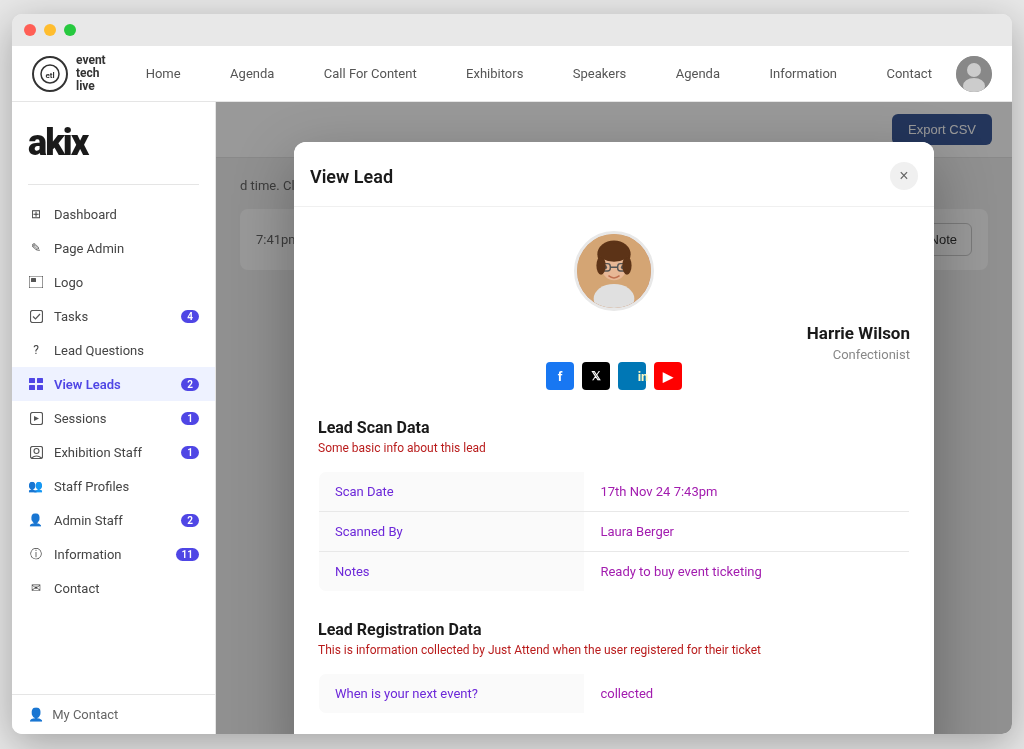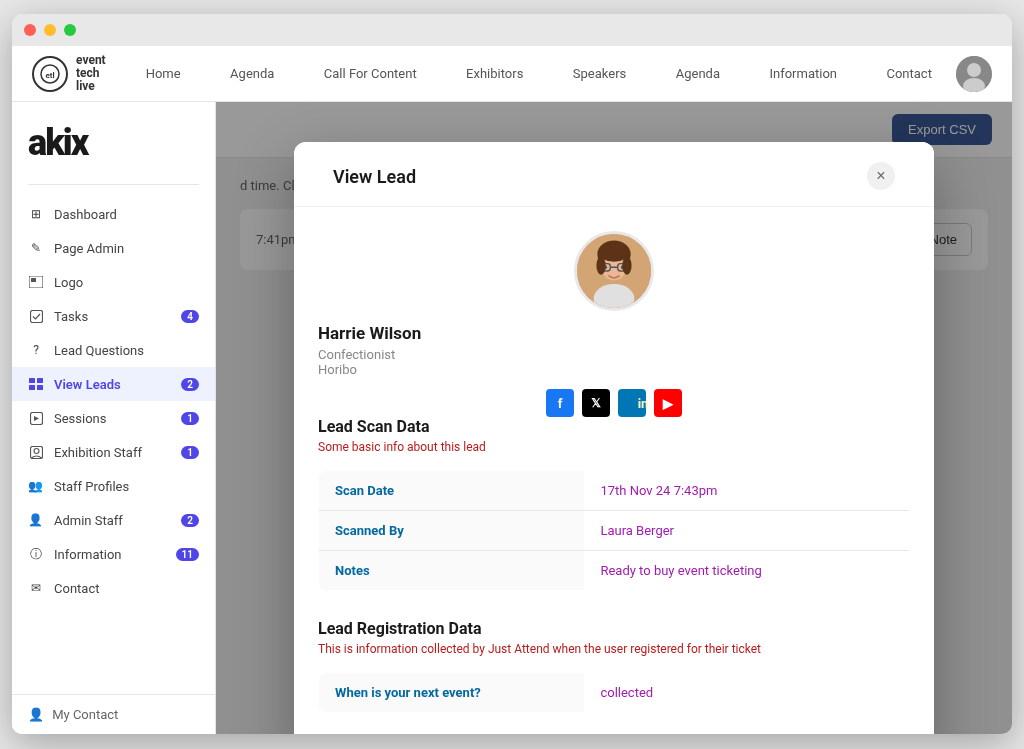--- a/index.html
+++ b/index.html
@@ -286,21 +286,21 @@
       background: white;
       border-radius: 12px;
       width: 640px;
       max-height: 660px;
       overflow-y: auto;
       box-shadow: 0 20px 60px rgba(0,0,0,0.3);
       position: relative;
     }
 
     .modal-header {
-      padding: 20px 39px 16px;
+      padding: 20px 16px 16px;
       display: flex;
       align-items: center;
       justify-content: space-between;
       border-bottom: 1px solid #f0f0f0;
       position: sticky;
       top: 0;
       background: white;
       z-index: 1;
     }
 
@@ -322,21 +322,22 @@
       font-size: 16px;
       color: #666;
     }
 
     .modal-body {
       padding: 24px;
     }
 
     
     .profile-section {
-      text-align: left;
+      text-align: right;
+      margin-bottom: 28px;
     }
 
     .profile-avatar {
       width: 80px; height: 80px;
       border-radius: 50%;
       background: linear-gradient(135deg, #d4a574, #c4856a);
       margin: 0 auto 12px;
       overflow: hidden;
       display: flex;
       align-items: center;
@@ -418,23 +419,23 @@
     }
 
     .data-table td {
       padding: 12px 16px;
       font-size: 13px;
       color: #333;
     }
 
     .data-table td:first-child {
       background: #fafafa;
-      font-weight: 700;
+      font-weight: 400;
       width: 45%;
-      color: #0369a1;
+      color: #6d28d9;
     }
 
     .data-table td:last-child {
       background: white;
       color: #a21caf;
     }
   </style>
 </head>
 <body>
 
@@ -629,21 +630,20 @@
                     <ellipse cx="26" cy="34" rx="5" ry="10" fill="#5c3317"></ellipse>
                     <ellipse cx="54" cy="34" rx="5" ry="10" fill="#5c3317"></ellipse>
 
                     <ellipse cx="40" cy="20" rx="17" ry="10" fill="#5c3317"></ellipse>
 
                     <ellipse cx="40" cy="70" rx="22" ry="16" fill="#e0e0e0"></ellipse>
                   </svg>
                 </div>
                 <div class="profile-name">Harrie Wilson</div>
                 <div class="profile-title">Confectionist</div>
-                <div class="profile-company">Horibo</div>
                 <div class="social-icons">
                   <div class="social-icon social-fb">f</div>
                   <div class="social-icon social-x">𝕏</div>
                   <div class="social-icon social-li">in</div>
                   <div class="social-icon social-yt">▶</div>
                 </div>
               </div>
 
               <div>
                 <div class="section-heading">Lead Scan Data</div>

